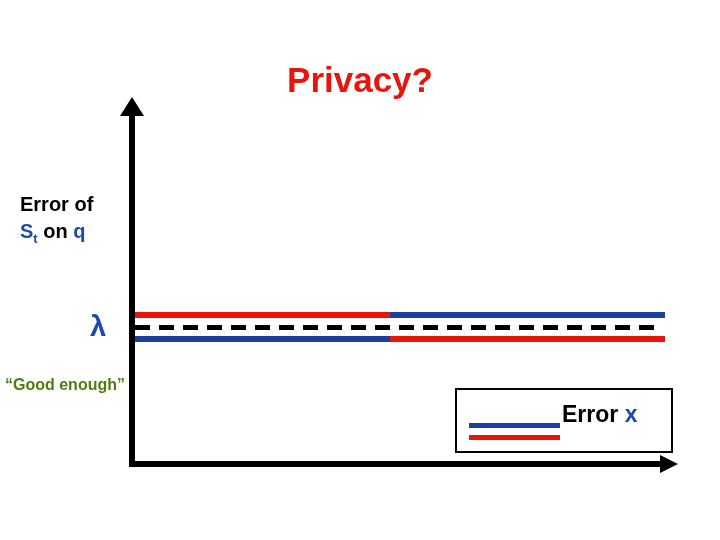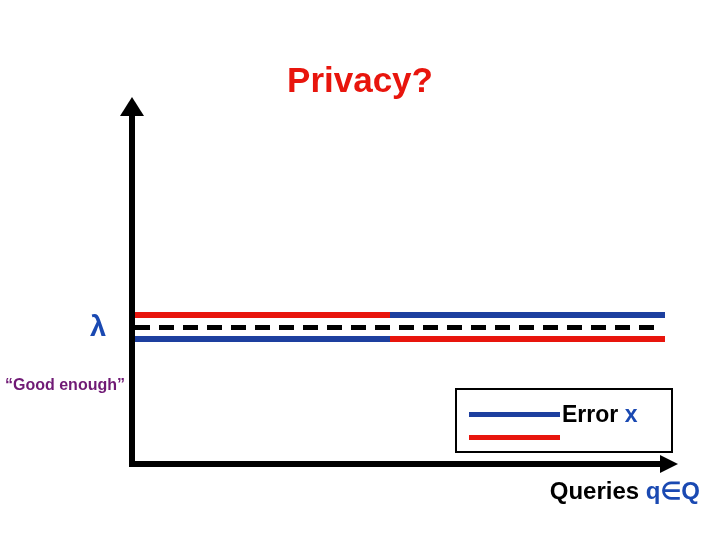--- a/index.html
+++ b/index.html
@@ -53,46 +53,50 @@
     background:repeating-linear-gradient(90deg,#000 0 15px,transparent 15px 24px);
   }
 
   .lambda {
     position:absolute; left:90px; top:294px;
     font-size:29px; color:var(--blue,#1a49b2);
   }
 
   .good-enough {
     position:absolute; left:5px; top:360px;
-    font-size:16px; color:#701a75;
+    font-size:16px; color:#4d7c0f;
   }
 
   .legend {
     position:absolute; left:455px; top:372px; width:218px; height:65px;
     border:2px solid #000; box-sizing:border-box; background:#fff;
     display:flex; flex-direction:column; justify-content:center; gap:7px;
     padding-left:12px; font-size:23px; color:#000;
   }
-  .legend-row { display:flex; align-items:center; }
+  .legend-row { display:flex; align-items:flex-end; }
   .swatch { width:91px; height:5px; display:inline-block; flex:0 0 auto; margin-right:2px; }
   .swatch-blue { background:var(--line_blue,#1d3f9f); }
   .swatch-red  { background:var(--red,#e8150d); }
 
   .xlabel {
     position:absolute; top:461px; right:20px;
     font-size:24px; color:#000;
   }
 </style>
 </head>
 <body>
 
 <div class="slide">
 
   <div class="title">Privacy?</div>
 
+  <div class="ylabel">
+    <div><span>Error of</span></div>
+    <div><span class="blue">S</span><sub class="blue">t</sub><span> on </span><span class="blue">q</span></div>
+  </div>
 
   <div class="axis-v"></div>
   <div class="axis-v-arrow"></div>
   <div class="axis-h"></div>
   <div class="axis-h-arrow"></div>
 
   <div class="seg seg-red top-left"></div>
   <div class="seg seg-blue top-right"></div>
   <div class="dashed"></div>
   <div class="seg seg-blue bot-left"></div>
@@ -104,15 +108,14 @@
   <div class="legend">
     <div class="legend-row">
       <span class="swatch swatch-blue"></span>
         <span><span>Error </span><span class="blue">x</span></span>
     </div>
     <div class="legend-row">
       <span class="swatch swatch-red"></span>
     </div>
   </div>
 
-  <div class="xlabel"><span>Queries </span><span class="blue">q∈Q</span></div>
 
 </div>
 
 </body></html>

